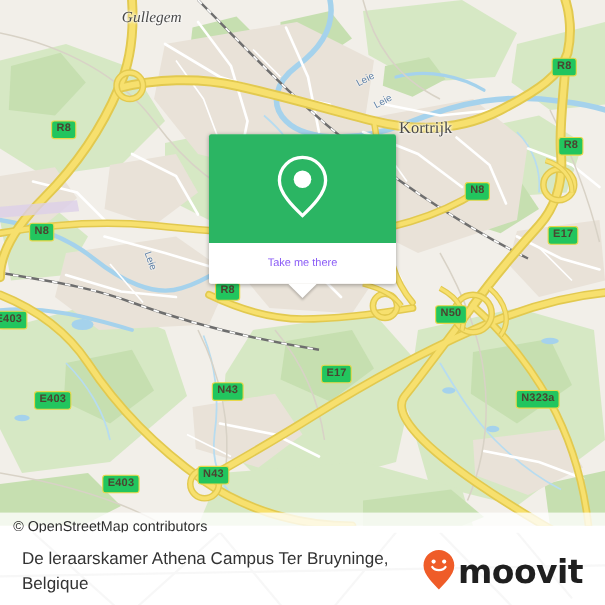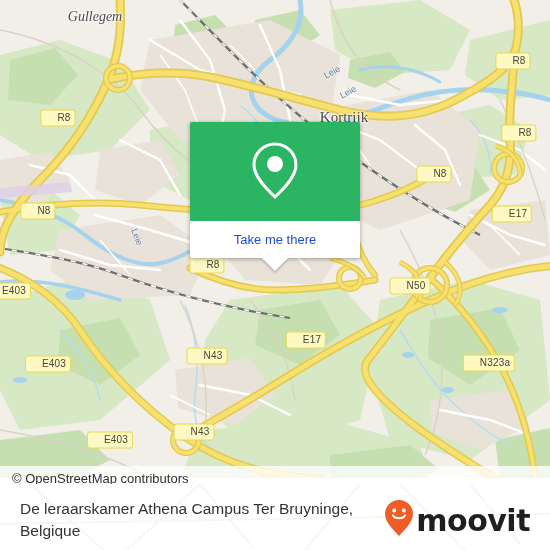--- a/index.html
+++ b/index.html
@@ -9,41 +9,42 @@
     background:#f2efe9;
   }
   #app{position:relative;width:550px;height:550px;overflow:hidden;background:#ffffff;}
 
   
   #map{position:absolute;left:0;top:0;width:550px;height:478px;overflow:hidden;background:#f2efe9;}
   #map svg{position:absolute;left:0;top:0;}
 
   .shield{
     position:absolute;
-    background:#fef9c3;
+    background:#22c55e;
     border:1.5px solid #e8d84a;
     border-radius:3px;
     color:#4a4530;
     font-size:10px;
-    font-weight:normal;
+    font-weight:bold;
     line-height:12px;
-    padding:1px 4px 2px 16px;
+    padding:1px 4px 2px 4px;
     letter-spacing:.2px;
     white-space:nowrap;
     font-family:"Liberation Sans",sans-serif;
     transform:translate(-50%,-50%);
   }
   .placelabel{
     position:absolute;
     color:#4a4a4a;
     font-size:15px;
     font-family:"Liberation Serif",serif;
     white-space:nowrap;
     transform:translate(-50%,-50%);
     text-shadow:0 0 3px #fff,0 0 3px #fff,0 0 2px #fff;
+    margin-left:43px;
   }
   .placelabel.italic{font-style:italic;font-size:14px;}
   .waterlabel{
     position:absolute;
     color:#5b7fa6;
     font-size:9px;
     font-family:"Liberation Sans",sans-serif;
     white-space:nowrap;
     transform-origin:center center;
     text-shadow:0 0 2px #fff,0 0 2px #fff;
@@ -64,21 +65,21 @@
     border-radius:2px 2px 0 0;
     display:flex;align-items:center;justify-content:center;
   }
   #card-bottom{
     height:37px;background:#ffffff;
     border-radius:0 0 2px 2px;
     display:flex;align-items:center;justify-content:center;
     position:relative;
   }
   #card-label{
-    font-size:13px;color:#1d4ed8;
+    font-size:10px;color:#8b5cf6;
     font-family:"Liberation Sans",sans-serif;
   }
   #card-tail{
     position:absolute;
     left:50%;bottom:-13px;margin-left:-13px;
     width:0;height:0;
     border-left:13px solid transparent;
     border-right:13px solid transparent;
     border-top:13px solid #ffffff;
     filter:drop-shadow(0 2px 1px rgba(0,0,0,.22));

